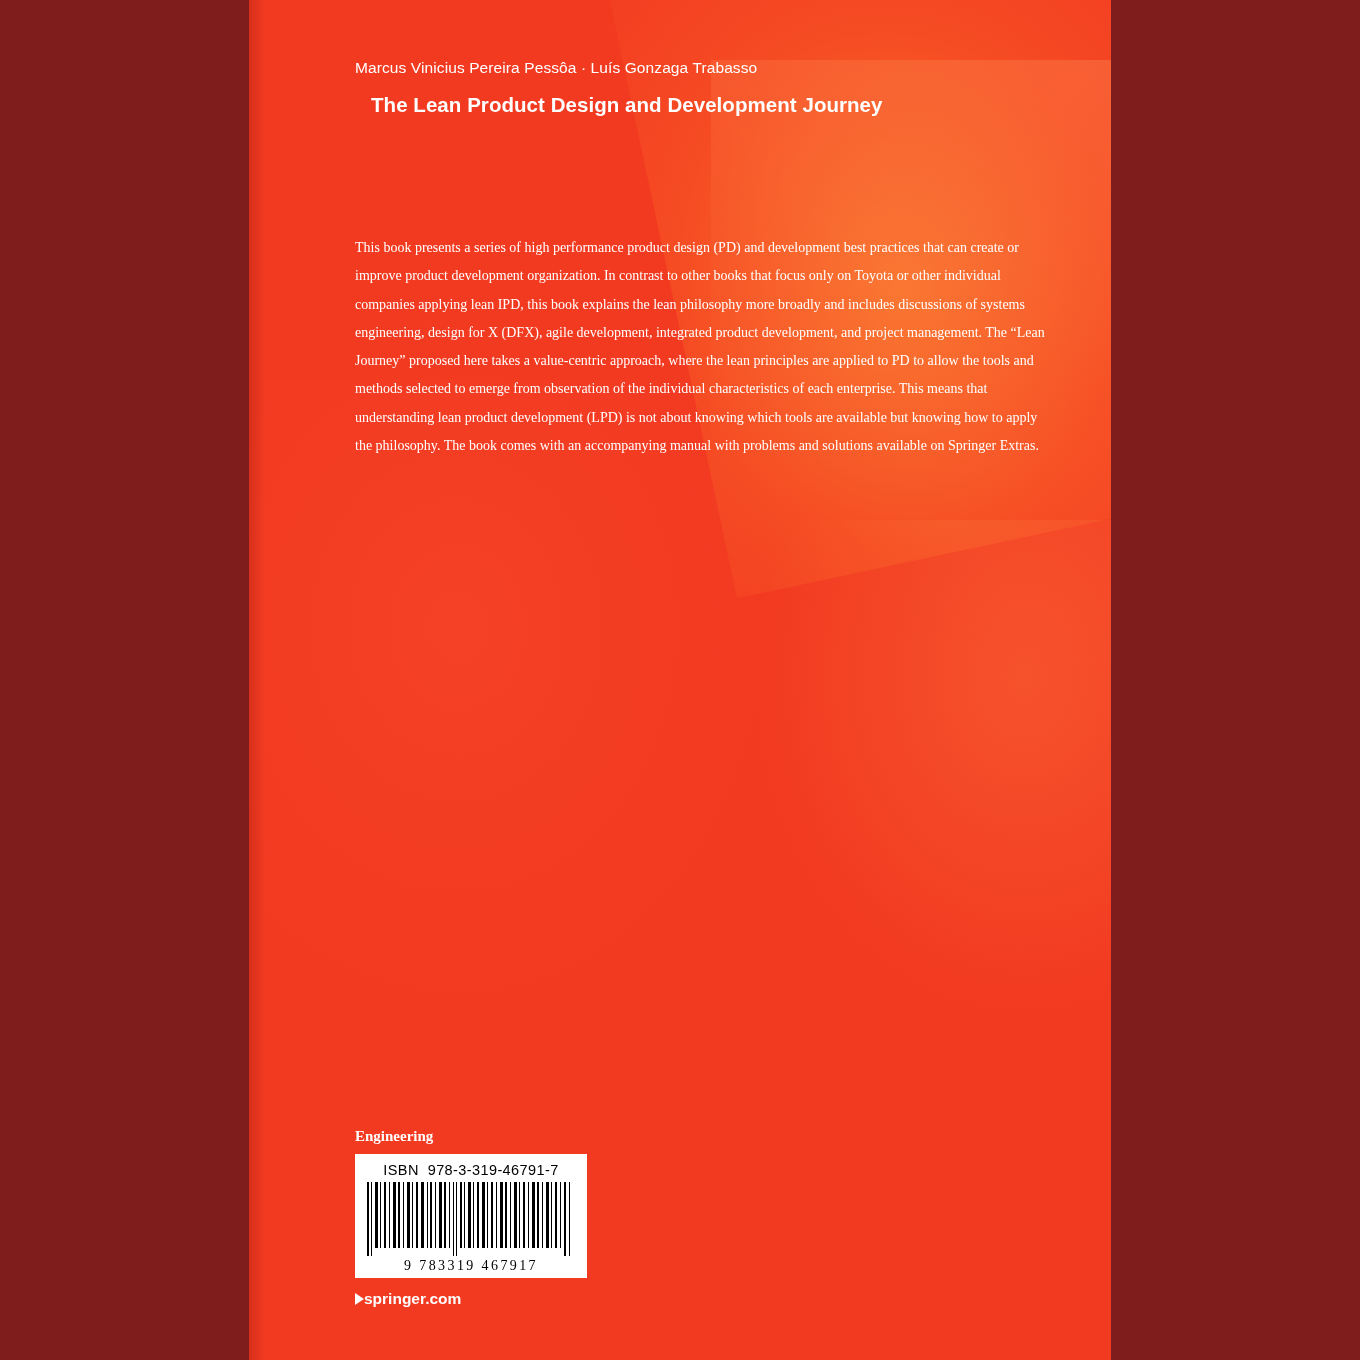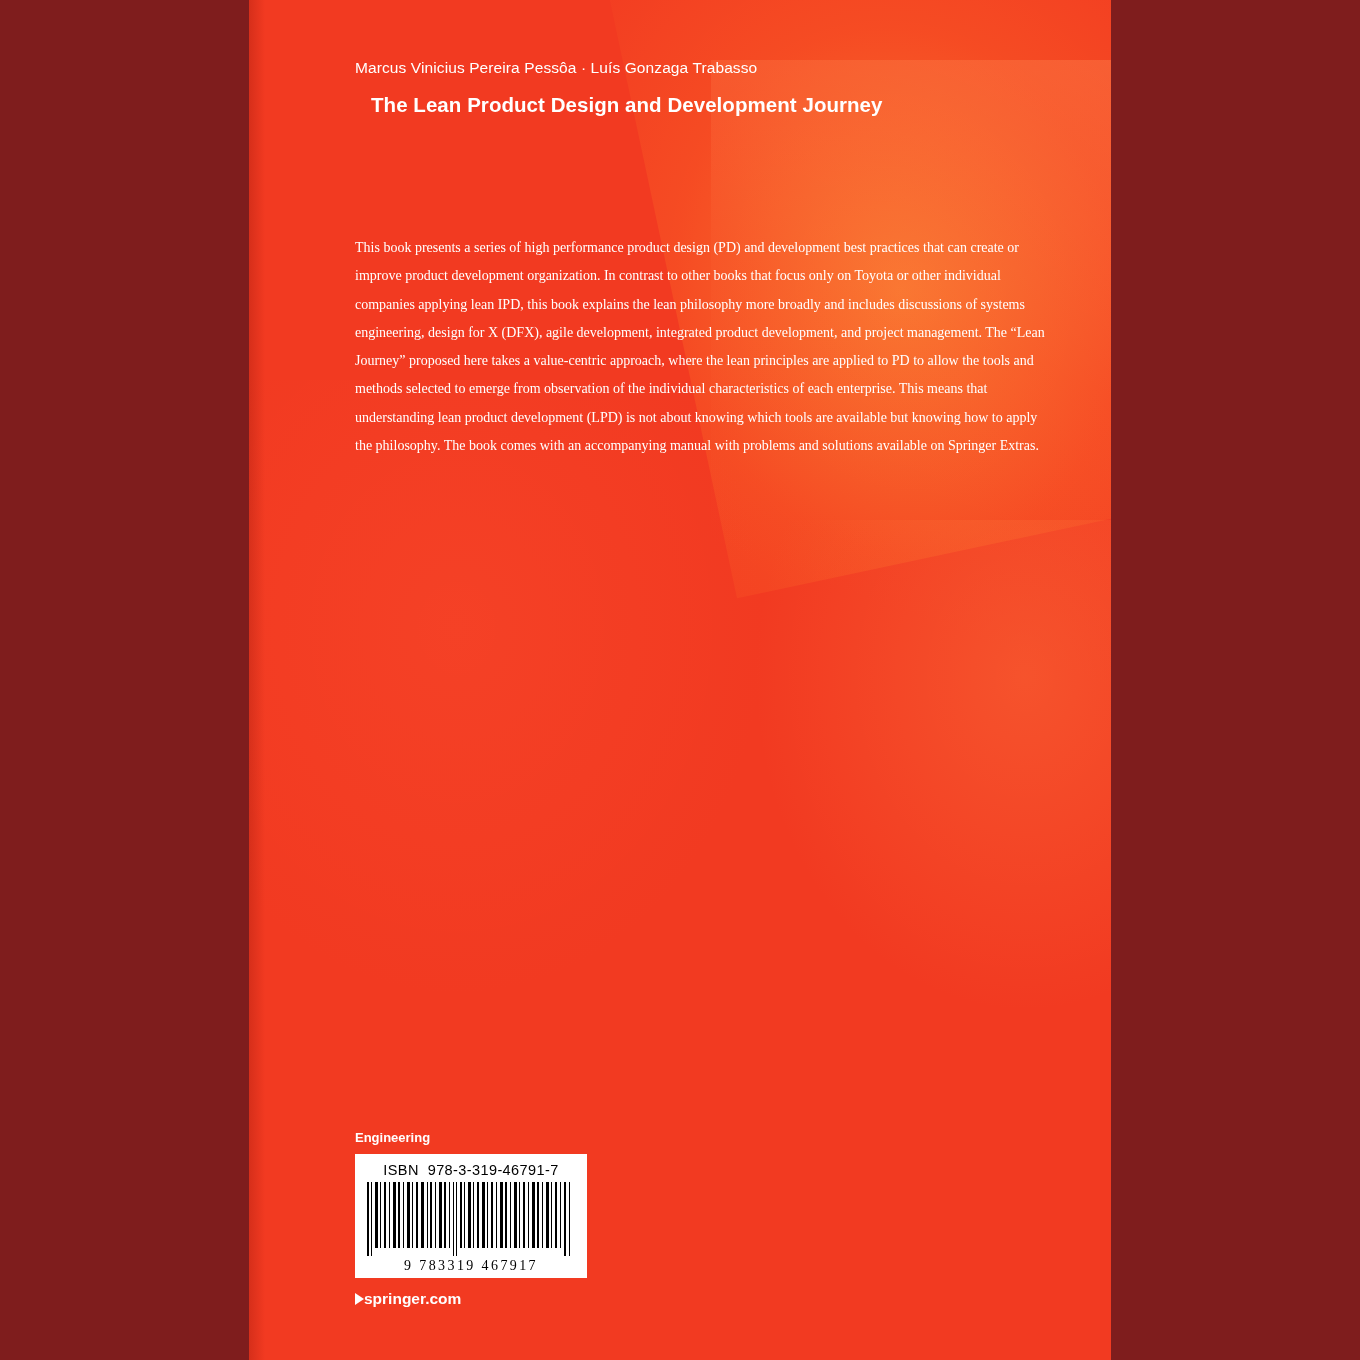--- a/index.html
+++ b/index.html
@@ -135,23 +135,23 @@
 
   .footer {
     position: absolute;
     left: 106px;
     bottom: 52px;
     width: 700px;
   }
 
   .subject {
     color: #ffffff;
-    font-family: Liberation Sans, sans-serif;
+    font-family: Liberation Serif, serif;
     font-weight: bold;
-    font-size: 13px;
+    font-size: 15px;
     margin-bottom: 9px;
   }
 
   .barcode-box {
     width: 232px;
     background: #ffffff;
     padding: 6px 6px 4px 6px;
     box-sizing: border-box;
   }
 

